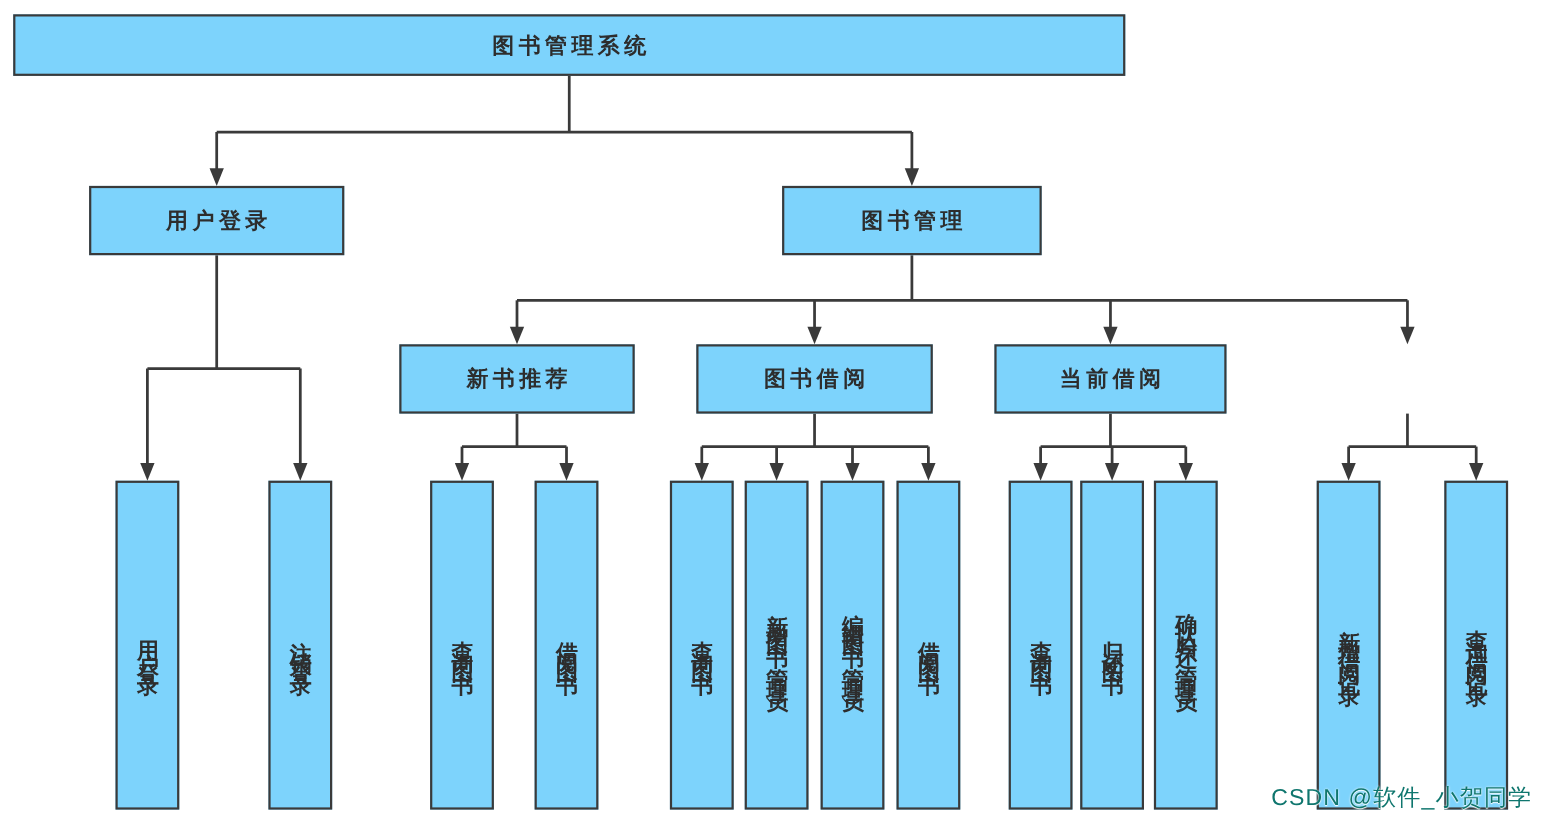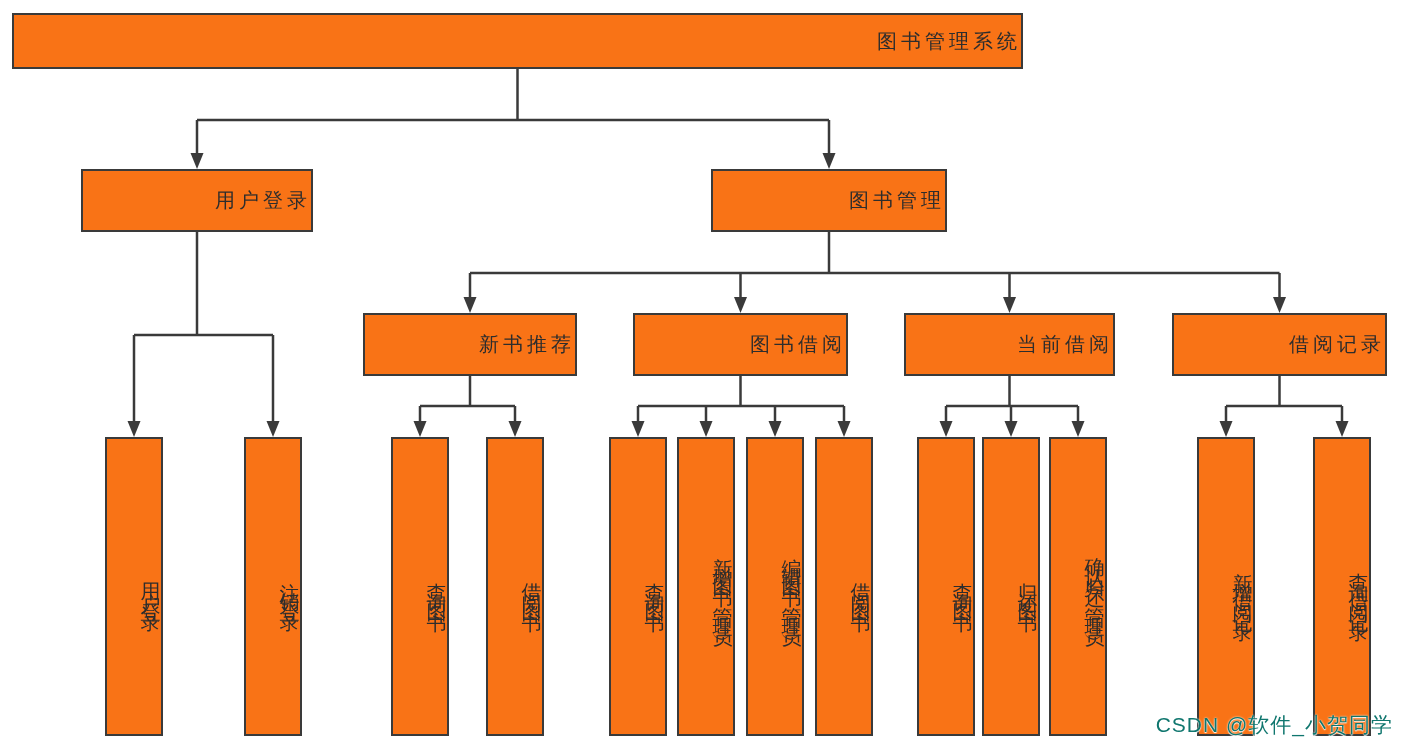--- a/index.html
+++ b/index.html
@@ -8,26 +8,27 @@
     width:1405px;height:747px;
     background:#ffffff;
     font-family:"Liberation Sans","DejaVu Sans",sans-serif;
     overflow:hidden;
   }
   svg.connectors{position:absolute;left:0;top:0;width:1405px;height:747px;}
   svg.connectors line{stroke:#3a3a3a;stroke-width:2.5;}
   svg.connectors polygon{fill:#3a3a3a;stroke:none;}
   .node{
     position:absolute;
-    background:#f97316;
+    background:#7dd3fc;
     border:2.5px solid #3a3a3a;
     box-sizing:border-box;
-    display:flex;align-items:center;justify-content:flex-end;
+    display:flex;align-items:center;justify-content:center;
     color:#2d2d2d;
     z-index:2;
+    font-weight:bold;
   }
   .node-h span{
     font-size:20px;
     letter-spacing:4px;
     text-indent:4px;
     white-space:nowrap;
   }
   .node-v span{
     writing-mode:vertical-rl;
     text-orientation:mixed;
@@ -140,23 +141,20 @@
 
   <div class="node node-h" style="left:711px;top:169px;width:236px;height:63px">
     <span>图书管理</span>
   </div>
   <div class="node node-h" style="left:633px;top:313px;width:215px;height:63px">
     <span>图书借阅</span>
   </div>
   <div class="node node-h" style="left:904px;top:313px;width:211px;height:63px">
     <span>当前借阅</span>
   </div>
-  <div class="node node-h" style="left:1172px;top:313px;width:215px;height:63px">
-    <span>借阅记录</span>
-  </div>
 
   <div class="node node-v" style="left:105px;top:437px;width:58px;height:299px">
     <span>用户登录</span>
   </div>
   <div class="node node-v" style="left:244px;top:437px;width:58px;height:299px">
     <span>注销登录</span>
   </div>
 
   <div class="node node-v" style="left:391px;top:437px;width:58px;height:299px">
     <span>查询图书</span>

